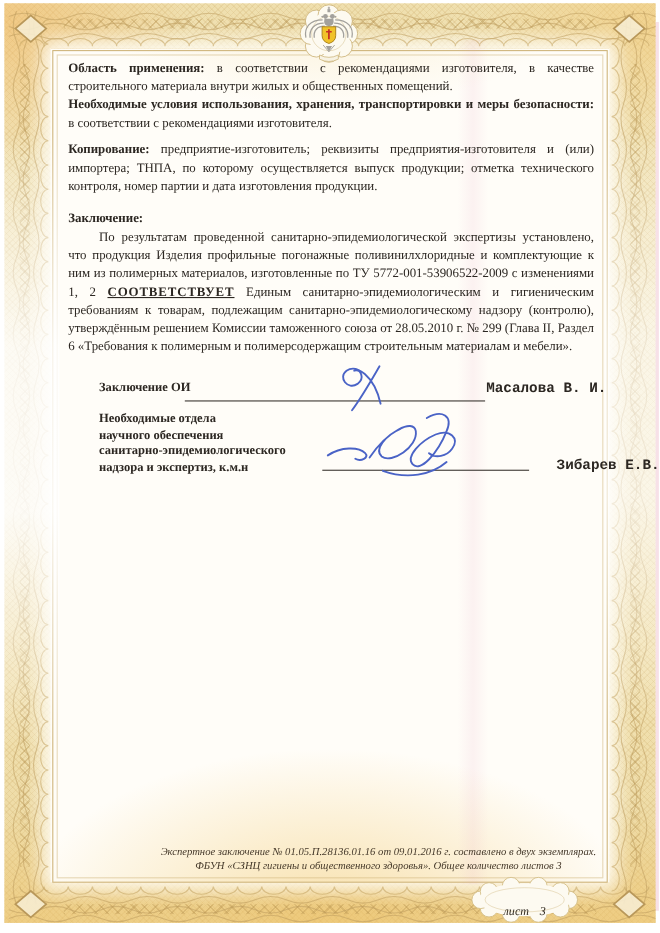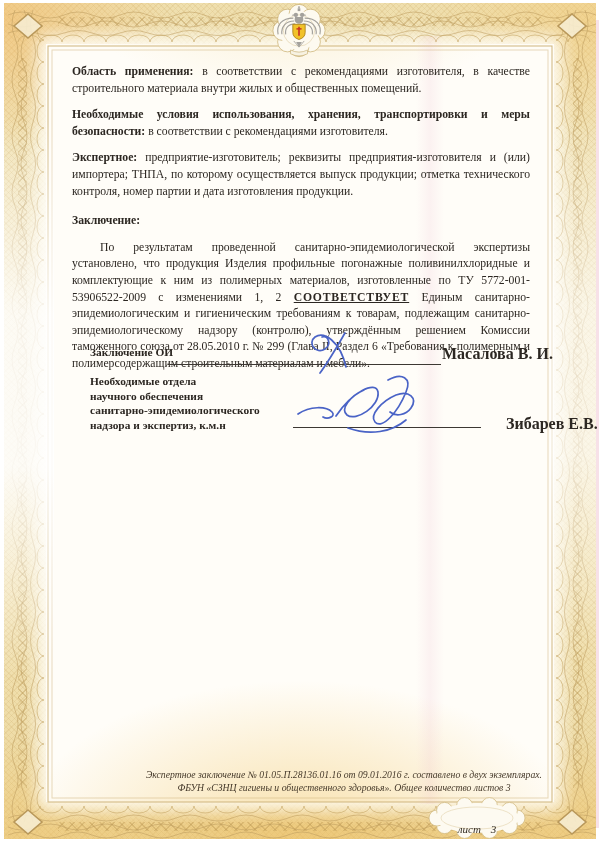--- a/index.html
+++ b/index.html
@@ -38,31 +38,31 @@
   .streak{position:absolute;left:416px;top:36px;bottom:44px;width:28px;
     background:linear-gradient(90deg,rgba(228,158,188,0),rgba(228,158,188,.12),rgba(228,158,188,0));}
   .edge-pink{position:absolute;right:1px;top:20px;bottom:20px;width:3px;background:rgba(233,170,190,.35);}
 
   
   .emblem{position:absolute;left:268px;top:2px;width:62px;height:57px;}
 
   
   .content{position:absolute;left:62px;top:54px;width:478px;
     font-size:11.7px;line-height:16.6px;text-align:justify;}
-  .content p{margin:10px;}
+  .content p{margin:0;}
   .lead{font-weight:bold;}
   .p-marking{margin-top:8px !important;}
   .h-conclusion{margin-top:13px !important;font-weight:bold;}
   .body-conclusion{text-indent:28px;}
   .verdict{font-weight:bold;text-decoration:underline;letter-spacing:.8px;}
 
   
   .abs{position:absolute;}
   .sig-label{font-weight:bold;font-size:11.4px;line-height:14.6px;}
-  .sig-name{font-weight:bold;font-size:16px;white-space:nowrap;}
+  .sig-name{font-weight:bold;font-size:13px;white-space:nowrap;font-family:Liberation Mono, monospace;}
   .sig-line{height:0;border-top:1px solid #3d3833;}
   .sig-svg{position:absolute;overflow:visible;}
   .sig-svg path{fill:none;stroke:#4a63c6;stroke-width:1.7;stroke-linecap:round;}
 
   
   .footer{position:absolute;left:108px;right:20px;top:768px;text-align:center;
     font-style:italic;font-size:9.7px;line-height:13.2px;color:#45392a;}
   .badge{position:absolute;left:424px;top:795px;width:106px;height:46px;}
   .badge-label{position:absolute;left:0;top:12px;width:106px;height:46px;line-height:44px;
     text-align:center;font-style:italic;font-size:11px;color:#332c22;word-spacing:7px;}
@@ -149,21 +149,21 @@
     <path d="M26.5 41 L32 47.5 M37.5 41 L32 47.5" stroke="#a3a19c" stroke-width=".9" fill="none"></path>
     <path d="M25.5 23.5 h13 v8.5 q0 5.5 -6.5 7.5 q-6.5 -2 -6.5 -7.5 Z" fill="#f1c229" stroke="#a87f18" stroke-width=".9"></path>
     <path d="M32 26 v9.5" stroke="#c63022" stroke-width="1.7" fill="none"></path>
     <path d="M29.3 28.3 h5.4" stroke="#c63022" stroke-width="1.5" fill="none"></path>
     <path d="M23 50.5 q9 4.5 18 0 l0 4 q-9 4.5 -18 0 Z" fill="#f7f2e2" stroke="#c9b175" stroke-width=".7"></path>
   </svg>
 
   <div class="content">
     <p><span class="lead">Область применения:</span><span> в соответствии с рекомендациями изготовителя, в качестве строительного материала внутри жилых и общественных помещений.</span></p>
     <p><span class="lead">Необходимые условия использования, хранения, транспортировки и меры безопасности:</span><span> в соответствии с рекомендациями изготовителя.</span></p>
-    <p class="p-marking"><span class="lead">Экспертное:</span><span> предприятие-изготовитель; реквизиты предприятия-изготовителя и (или) импортера; ТНПА, по которому осуществляется выпуск продукции; отметка технического контроля, номер партии и дата изготовления продукции.</span></p>
+    <p class="p-marking"><span class="lead">Копирование:</span><span> предприятие-изготовитель; реквизиты предприятия-изготовителя и (или) импортера; ТНПА, по которому осуществляется выпуск продукции; отметка технического контроля, номер партии и дата изготовления продукции.</span></p>
     <p class="h-conclusion">Заключение:</p>
     <p class="body-conclusion"><span>По результатам проведенной санитарно-эпидемиологической экспертизы установлено, что продукция Изделия профильные погонажные поливинилхлоридные и комплектующие к ним из полимерных материалов, изготовленные по ТУ 5772-001-53906522-2009 с изменениями 1, 2 </span><span class="verdict">СООТВЕТСТВУЕТ</span><span> Единым санитарно-эпидемиологическим и гигиеническим требованиям к товарам, подлежащим санитарно-эпидемиологическому надзору (контролю), утверждённым решением Комиссии таможенного союза от 28.05.2010 г. № 299 (Глава II, Раздел 6 «Требования к полимерным и полимерсодержащим строительным материалам и мебели».</span></p>
   </div>
 
   <div class="abs sig-label" style="left:90px;top:345px;">Заключение ОИ</div>
   <div class="abs sig-line" style="left:168px;top:364px;width:273px;"></div>
   <svg class="sig-svg" style="left:300px;top:329px;" width="62" height="46" viewBox="0 0 62 46">
     <path d="M46 38 C40 12 24 2 15 8 C7 14 16 26 25 20 C32 15 28 6 22 8"></path>
     <path d="M20 44 C29 32 38 16 45 4"></path>
   </svg>

